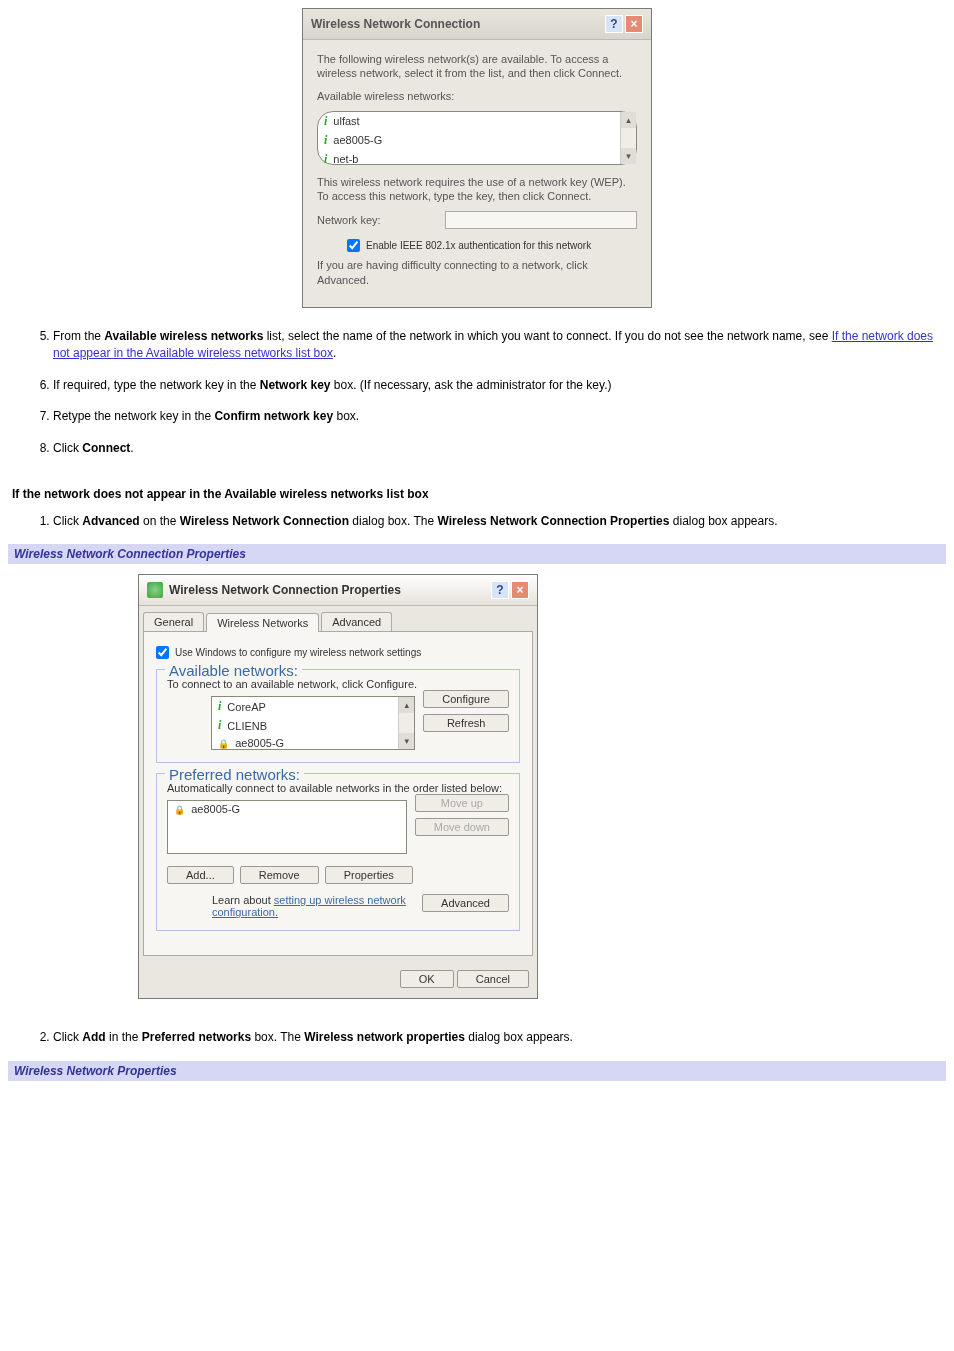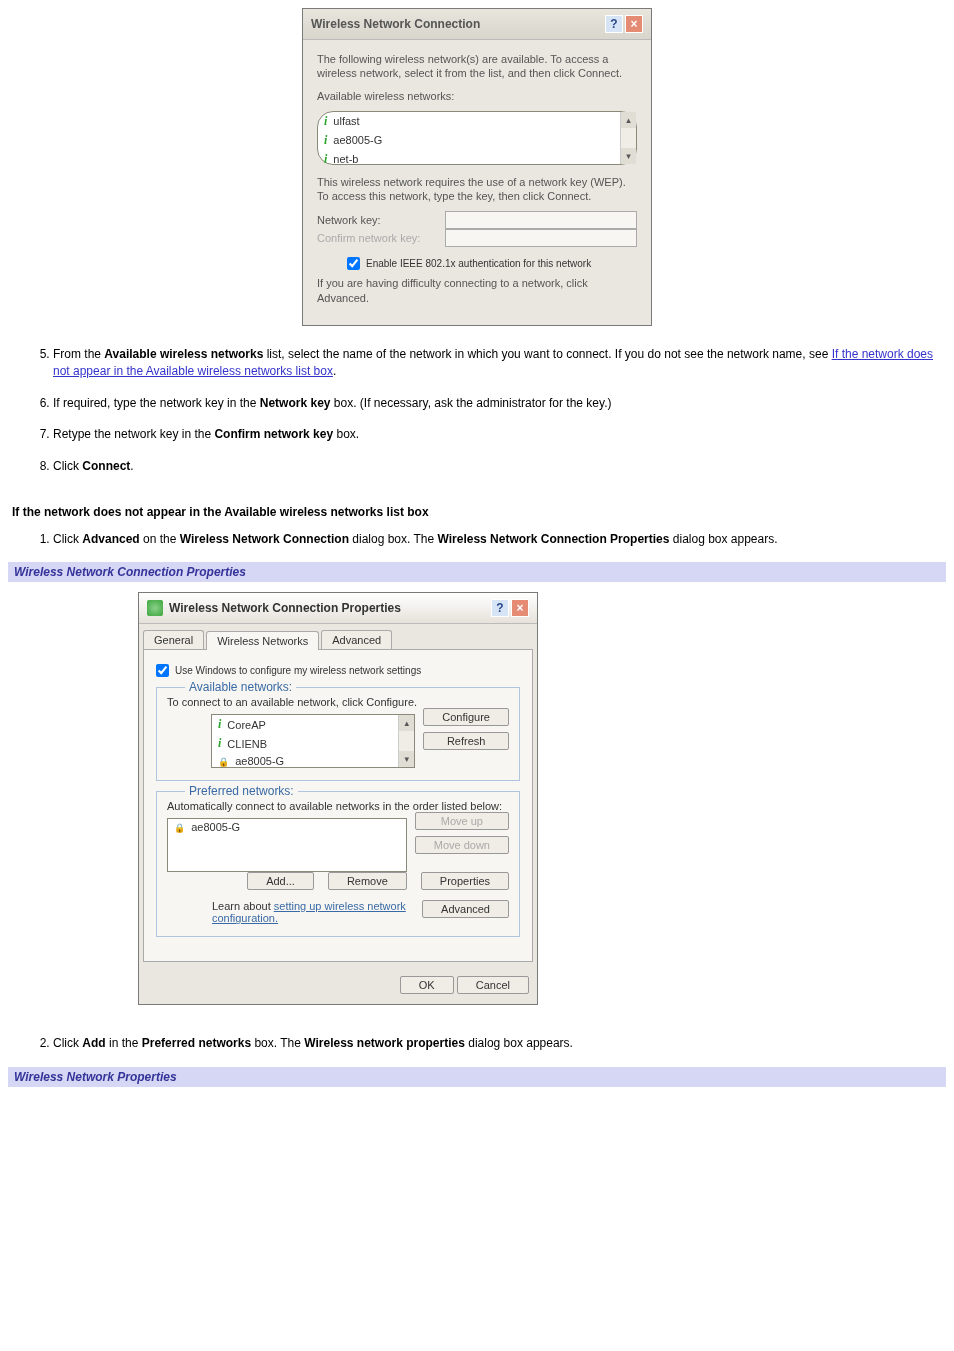--- a/index.html
+++ b/index.html
@@ -145,21 +145,21 @@
     border: 1px solid #aaa; background: #f7f6f2;
     padding: 10px 12px 14px 12px; margin: 0 4px 8px 4px;
   }
   .fieldset {
     border: 1px solid #b0c4de; margin: 10px 0; padding: 8px 10px 12px 10px;
     position: relative;
   }
   .fieldset-legend {
     position: absolute; top: -8px; left: 8px;
     background: #f7f6f2; padding: 0 4px;
-    color: #3a6aa5; font-size: 12px; margin-left: 20px;
+    color: #3a6aa5; font-size: 15px;
   }
   .avail-list {
     background: #fff; border: 1px solid #8a8a7a;
     font-size: 11px; margin-top: 6px; position: relative; height: 54px;
   }
   .side-btns { display: flex; flex-direction: column; gap: 6px; margin-left: 8px; }
   .row-flex { display: flex; align-items: flex-start; }
   .row-flex .avail-list { flex: 1; margin-left: 44px; }
   .pref-list {
     background: #fff; border: 1px solid #8a8a7a;
@@ -202,24 +202,20 @@
               </div>
           </div>
           <div class="scroll-stub">
             <div class="scroll-arrow">▴</div>
             <div class="scroll-arrow">▾</div>
           </div>
         </div>
         <div class="dlg-text">This wireless network requires the use of a network key (WEP). To access this network, type the key, then click Connect.</div>
         <div class="form-row">
           <span class="form-label">Network key:</span>
-          <div class="text-input"></div>
-        </div>
-        <div class="form-row">
-          <span class="form-label disabled">Confirm network key:</span>
           <div class="text-input"></div>
         </div>
         <div class="chk-row">
           <input type="checkbox" checked="" style="">
           <span>Enable IEEE 802.1x authentication for this network</span>
         </div>
         <div class="dlg-text">If you are having difficulty connecting to a network, click Advanced.</div>
       </div>
     </div>
   </div>
@@ -310,21 +306,21 @@
                 <div class="list-item">
                     <span class="key-icon"></span>
                     <span>ae8005-G</span>
                   </div>
               </div>
               <div class="side-btns">
                 <button class="btn disabled">Move up</button>
                 <button class="btn disabled">Move down</button>
               </div>
             </div>
-            <div style="margin-top:0; display:flex; gap:14px;justify-content:flex-end;">
+            <div style="margin-top:12px; display:flex; gap:6px;">
               <button class="btn">Add...</button>
               <button class="btn">Remove</button>
               <button class="btn">Properties</button>
             </div>
             <div style="margin-top:10px; display:flex; justify-content:space-between; align-items:flex-start;margin-left:45px;">
               <div style="max-width:210px;">
                 <span>Learn about </span><span class="learn-link">setting up wireless network configuration.</span>
               </div>
               <button class="btn">Advanced</button>
             </div>

